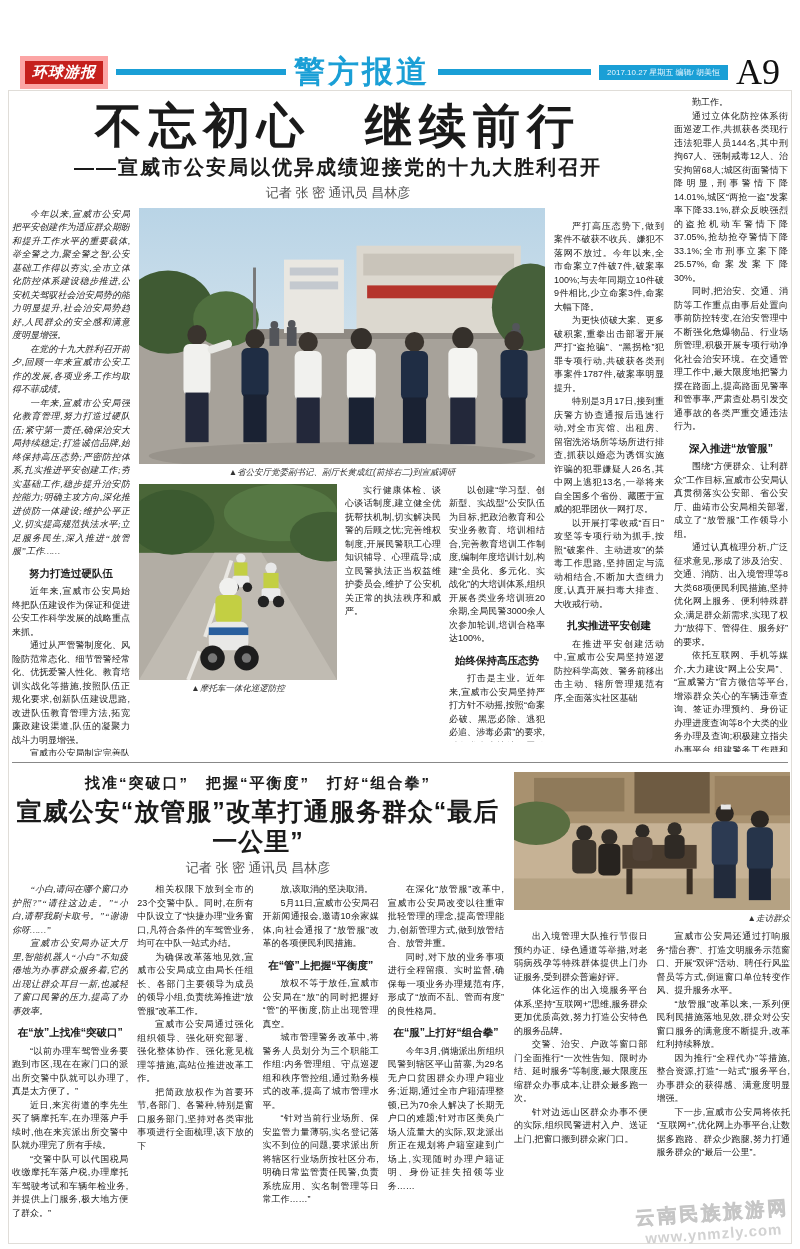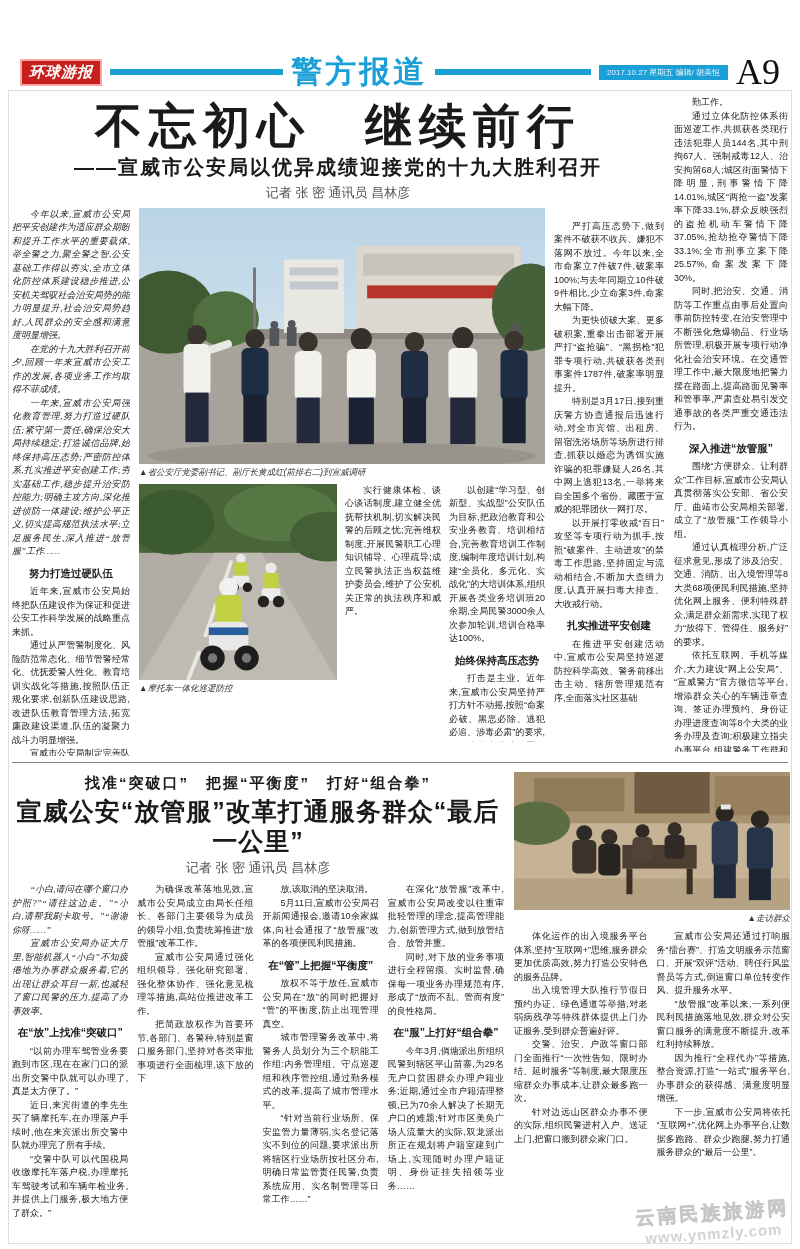--- a/index.html
+++ b/index.html
@@ -3,41 +3,41 @@
 <meta charset="utf-8">
 <style>
   html,body{margin:0;padding:0;background:#f6f6f4;}
   .page{position:relative;width:800px;height:1249px;background:#ffffff;margin:0 auto;
         font-family:"Liberation Sans",sans-serif;color:#1a1a1a;overflow:hidden;}
   .frame{position:absolute;left:8px;top:90px;width:782px;height:1152px;border:1px solid #e0ddd8;pointer-events:none;}
 
   
   .masthead{position:absolute;left:20px;top:52px;width:760px;height:40px;display:flex;align-items:center;}
   .brand{background:#c5201d;color:#fff;font-weight:bold;font-style:italic;font-size:15px;
-         padding:2px 7px;border:2px solid #fca5a5;letter-spacing:1px;white-space:nowrap;}
+         padding:2px 7px;border:5px solid #fca5a5;letter-spacing:1px;white-space:nowrap;}
   .rule{height:6px;background:#1a9fd6;flex:1;margin:0 8px;}
   .rule.short{flex:0.9;}
   .section-title{color:#1a9fd6;font-size:31px;font-weight:900;letter-spacing:3px;white-space:nowrap;}
   .date-chip{background:#1a9fd6;color:#eaf7ff;font-size:8px;padding:2px 8px;white-space:nowrap;margin-right:8px;}
   .pageno{font-family:"Liberation Serif",serif;font-size:36px;color:#111;line-height:1;}
 
   
   .article1{position:absolute;left:12px;top:96px;width:778px;height:660px;display:flex;}
   .a1-main{width:652px;}
   .a1-col6{width:114px;margin-left:10px;height:656px;overflow:hidden;}
   .headline1{font-size:47px;font-weight:900;text-align:center;letter-spacing:7px;margin:4px 0 2px;line-height:1.1;}
   .subtitle1{font-size:20px;font-weight:bold;text-align:center;letter-spacing:2px;margin:2px 0;}
   .byline{font-size:13px;color:#555;text-align:center;margin:3px 0 6px;}
   .a1-body{display:flex;height:548px;}
   .a1-col1{width:118px;height:548px;overflow:hidden;}
   .a1-center{width:406px;margin:0 9px;}
   .a1-col5{width:110px;height:548px;overflow:hidden;margin-top:12px;}
   .photo1{width:406px;height:256px;display:block;}
   .caption{font-size:8.5px;color:#333;margin:3px 0 5px;font-style:italic;}
-  .caption.center{}
+  .caption.center{text-align:center;}
   .caption.right{text-align:right;}
   .a1-row2{display:flex;height:258px;}
   .moto-wrap{width:198px;margin-right:8px;}
   .photo2{width:198px;height:196px;display:block;}
   .a1-colA,.a1-colB{width:96px;height:258px;overflow:hidden;}
   .a1-colA{margin-right:8px;}
 
   
   .col{font-size:9px;line-height:1.5;text-align:justify;}
   .col p.para{margin:0;text-indent:2em;}
@@ -258,20 +258,21 @@
       <div class="a2-cols">
         <div class="c col">
             <p class="para lead">“小白,请问在哪个窗口办护照?”“请往这边走。”“小白,请帮我刷卡取号。”“谢谢你呀……”</p>
             <p class="para lead">宣威市公安局办证大厅里,智能机器人“小白”不知疲倦地为办事群众服务着,它的出现让群众耳目一新,也减轻了窗口民警的压力,提高了办事效率。</p>
             <h4 class="subhead">在“放”上找准“突破口”</h4>
             <p class="para">“以前办理车驾管业务要跑到市区,现在在家门口的派出所交警中队就可以办理了,真是太方便了。”</p>
             <p class="para">近日,来宾街道的李先生买了辆摩托车,在办理落户手续时,他在来宾派出所交警中队就办理完了所有手续。</p>
             <p class="para">“交警中队可以代国税局收缴摩托车落户税,办理摩托车驾驶考试和车辆年检业务,并提供上门服务,极大地方便了群众。”</p>
           </div>
         <div class="c col">
+            <p class="para">相关权限下放到全市的23个交警中队。同时,在所有中队设立了“快捷办理”业务窗口,凡符合条件的车驾管业务,均可在中队一站式办结。</p>
             <p class="para">为确保改革落地见效,宣威市公安局成立由局长任组长、各部门主要领导为成员的领导小组,负责统筹推进“放管服”改革工作。</p>
             <p class="para">宣威市公安局通过强化组织领导、强化研究部署、强化整体协作、强化意见梳理等措施,高站位推进改革工作。</p>
             <p class="para">把简政放权作为首要环节,各部门、各警种,特别是窗口服务部门,坚持对各类审批事项进行全面梳理,该下放的下</p>
           </div>
         <div class="c col">
             <p class="para">放,该取消的坚决取消。</p>
             <p class="para">5月11日,宣威市公安局召开新闻通报会,邀请10余家媒体,向社会通报了“放管服”改革的各项便民利民措施。</p>
             <h4 class="subhead">在“管”上把握“平衡度”</h4>
             <p class="para">放权不等于放任,宣威市公安局在“放”的同时把握好“管”的平衡度,防止出现管理真空。</p>
             <p class="para">城市管理警务改革中,将警务人员划分为三个职能工作组:内务管理组、守点巡逻组和秩序管控组,通过勤务模式的改革,提高了城市管理水平。</p>
@@ -318,22 +319,22 @@
           <rect x="197" y="50" width="26" height="46" rx="6" fill="#2c3a52"></rect>
             <rect x="199" y="94" width="22" height="34" fill="#222b3c"></rect>
           <circle cx="245" cy="48" r="9" fill="#2b2622"></circle>
           <rect x="232" y="56" width="26" height="44" rx="6" fill="#26344a"></rect>
             <rect x="234" y="98" width="22" height="32" fill="#1d2535"></rect>
         </g>
       </svg>
       <div class="caption right">▲走访群众</div>
       <div class="a2-cols2">
         <div class="c col">
+            <p class="para">出入境管理大队推行节假日预约办证、绿色通道等举措,对老弱病残孕等特殊群体提供上门办证服务,受到群众普遍好评。</p>
             <p class="para">体化运作的出入境服务平台体系,坚持“互联网+”思维,服务群众更加优质高效,努力打造公安特色的服务品牌。</p>
-            <p class="para">出入境管理大队推行节假日预约办证、绿色通道等举措,对老弱病残孕等特殊群体提供上门办证服务,受到群众普遍好评。</p>
             <p class="para">交警、治安、户政等窗口部门全面推行“一次性告知、限时办结、延时服务”等制度,最大限度压缩群众办事成本,让群众最多跑一次。</p>
             <p class="para">针对边远山区群众办事不便的实际,组织民警进村入户、送证上门,把窗口搬到群众家门口。</p>
           </div>
         <div class="c col">
             <p class="para">宣威市公安局还通过打响服务“擂台赛”、打造文明服务示范窗口、开展“双评”活动、聘任行风监督员等方式,倒逼窗口单位转变作风、提升服务水平。</p>
             <p class="para">“放管服”改革以来,一系列便民利民措施落地见效,群众对公安窗口服务的满意度不断提升,改革红利持续释放。</p>
             <p class="para">因为推行“全程代办”等措施,整合资源,打造“一站式”服务平台,办事群众的获得感、满意度明显增强。</p>
             <p class="para">下一步,宣威市公安局将依托“互联网+”,优化网上办事平台,让数据多跑路、群众少跑腿,努力打通服务群众的“最后一公里”。</p>
           </div>
       </div>

